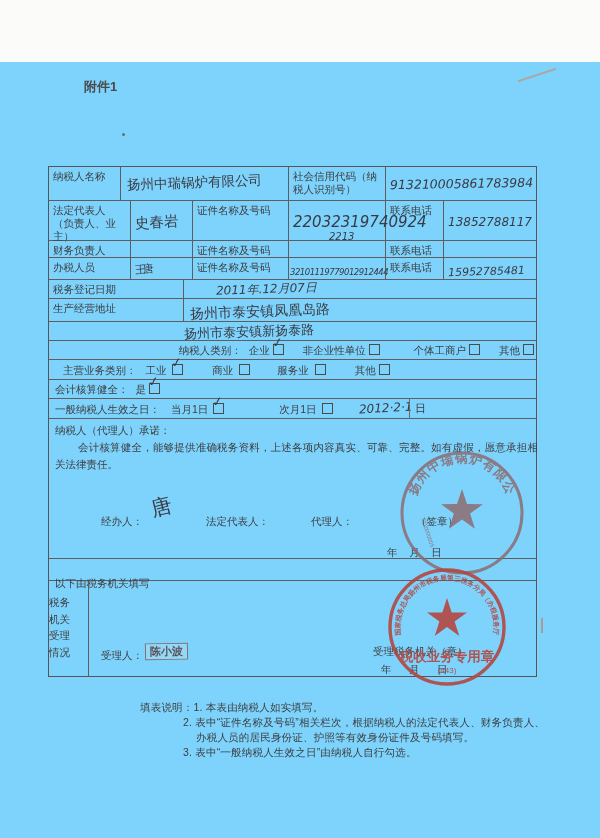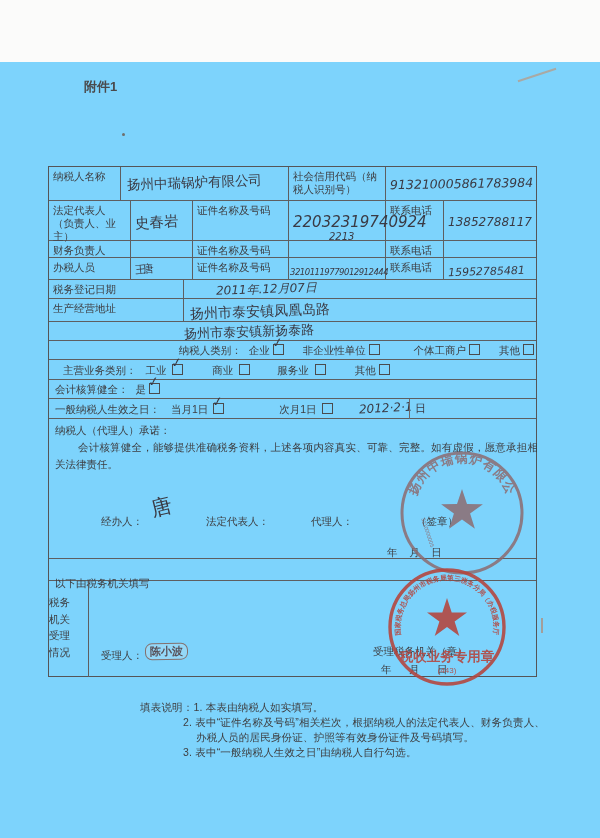--- a/index.html
+++ b/index.html
@@ -189,21 +189,21 @@
       <div class="c" style="left:0;width:40px;padding:0;">
         <div class="vlabel">
           <div>税务</div>
           <div>机关</div>
           <div>受理</div>
           <div>情况</div>
         </div>
       </div>
       <div class="c nob" style="left:40px;width:449px;padding:0;">
         <div class="lbl" style="position:absolute;left:12px;top:68px;">受理人：</div>
-        <div class="stampbox" style="left:56px;top:62px;border-radius:7px;">陈小波</div>
+        <div class="stampbox" style="left:56px;top:62px;">陈小波</div>
         <div class="lbl" style="position:absolute;left:284px;top:64px;">受理税务机关（章）</div>
         <div class="lbl pre" style="position:absolute;left:292px;top:82px;">年      月      日</div>
       </div>
     </div>
   </div>
 
   <svg class="seal" style="left:397px;top:448px;opacity:0.82;" width="130" height="130" viewBox="0 0 130 130">
     <circle cx="65" cy="65" r="60" fill="none" stroke="#8d686c" stroke-width="3"></circle>
     <polygon points="65,41 70,56.1 85.9,56.2 73.1,65.6 77.9,80.8 65,71.5 52.1,80.8 56.9,65.6 44.1,56.2 60,56.1" fill="#8d686c"></polygon>
     <path id="cs-arc" d="M 18.6 50.1 A 48 48 0 0 1 111.4 50.1" fill="none"></path>

